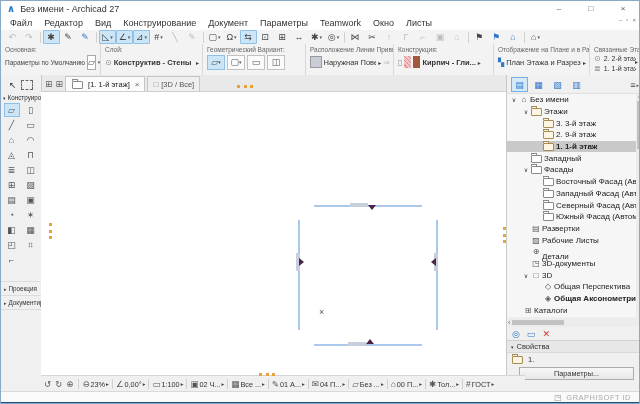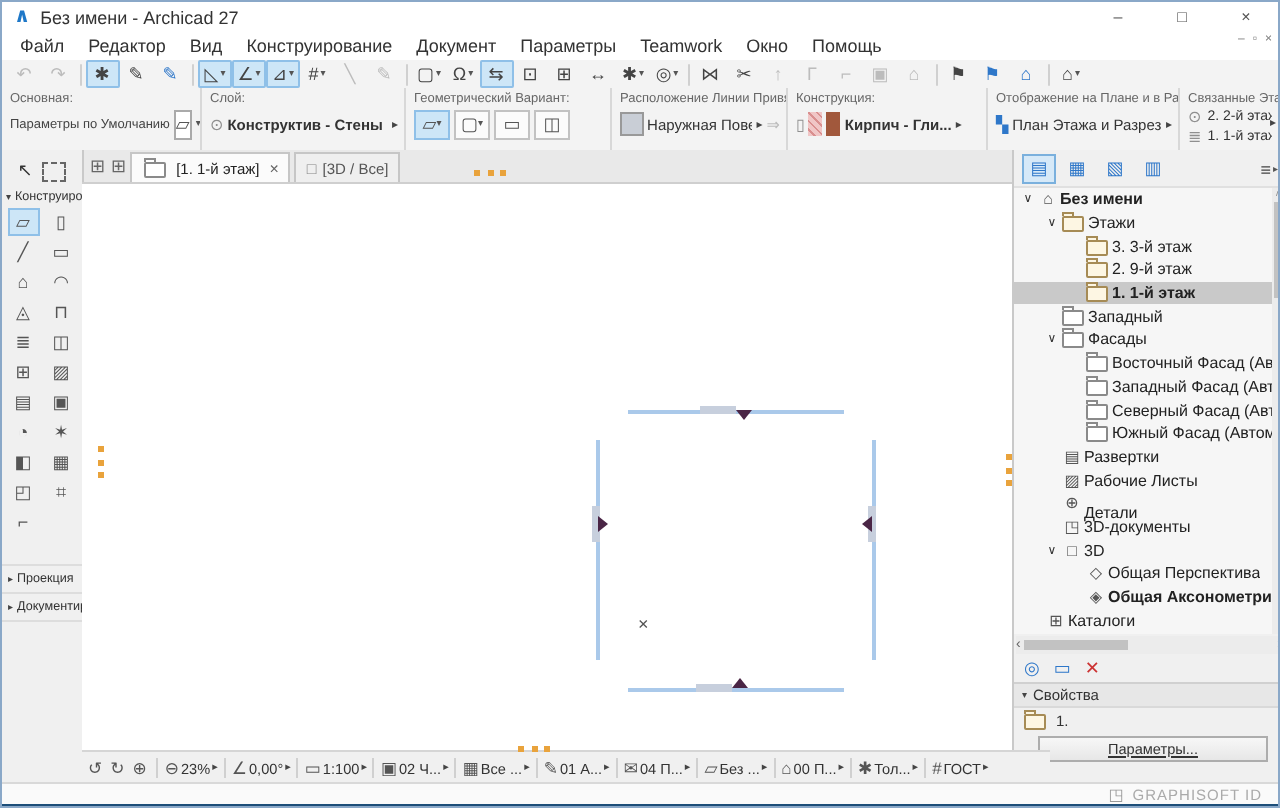--- a/index.html
+++ b/index.html
@@ -101,21 +101,21 @@
   .i-grid::before{content:"⊞";}
   .vscroll{position:absolute;right:0;top:0;width:6px;height:100%;background:#ececec;font-size:4px;color:#888;text-align:center;}
   .vthumb{position:absolute;left:1px;top:7px;width:4px;height:48px;background:#c2c2c2;}
   .hscroll{height:9px;margin:1px 1px 0;background:#ececec;display:flex;align-items:center;font-size:7px;color:#666;}
   .hthumb{width:52px;height:5px;background:#c2c2c2;margin-left:2px;}
   .hsr{margin-left:auto;}
   .nacts{display:flex;gap:7px;padding:2px 5px 1px;font-size:9px;align-items:center;}
   .phdr{height:11px;background:#e7e7e7;border-top:1px solid #d0d0d0;border-bottom:1px solid #d9d9d9;display:flex;align-items:center;font-size:7.5px;padding:0 4px;gap:3px;}
   .prow{display:flex;align-items:center;padding:2px 4px;gap:3px;font-size:7.5px;}
   .prow input{flex:1;height:11px;border:1px solid #b9b9b9;font-size:7.3px;padding:0 2px;font-family:inherit;min-width:0;}
-  .pbtn{display:block;margin:1px 8px 0 12px;height:13px;background:linear-gradient(#f7f7f7,#e7e7e7);border:1px solid #adadad;font-size:7.3px;width:calc(100% - 20px);font-family:inherit;color:#333;text-decoration:underline;}
+  .pbtn{display:block;margin:1px 8px 0 12px;height:13px;background:linear-gradient(#f7f7f7,#e7e7e7);border:1px solid #adadad;font-size:7.3px;width:calc(100% - 20px);font-family:inherit;color:#333;}
   
   .statusbar{position:absolute;left:40px;top:374px;width:482px;height:16px;background:#f0f0f0;border-top:1px solid #d5d5d5;display:flex;align-items:center;overflow:hidden;padding-left:2px;}
   .sb{display:inline-flex;align-items:center;padding:0 1px;font-size:7.3px;white-space:nowrap;color:#333;}
   .sb .g{font-size:8.5px;color:#555;margin-right:1px;}
   .sb .a{font-size:5.5px;margin-left:1px;color:#444;}
   .sb.sep{width:1px;min-width:1px;height:10px;background:#d0d0d0;margin:0 2px;padding:0;}
   
   .footer{position:absolute;left:0;top:390px;right:0;height:11px;background:#fafafa;border-top:1px solid #d9d9d9;display:flex;align-items:center;justify-content:flex-end;gap:4px;padding-right:8px;font-size:7.5px;color:#aaa;letter-spacing:0.5px;}
   .edge{position:absolute;left:0;top:401px;right:0;height:3px;background:#1d4e79;}
   
@@ -141,21 +141,21 @@
   <div class="menubar">
 
   <span class="mi">Файл</span>
       <span class="mi">Редактор</span>
       <span class="mi">Вид</span>
       <span class="mi">Конструирование</span>
       <span class="mi">Документ</span>
       <span class="mi">Параметры</span>
       <span class="mi">Teamwork</span>
       <span class="mi">Окно</span>
-      <span class="mi">Помощь</span>
+      <span class="mi">Листы</span>
     </div>
   <div class="mdics" style="top:16px;">
 
   <span>–</span>
       <span>▫</span>
       <span>×</span>
     </div>
 
   <div class="toolbar">
 
@@ -514,21 +514,21 @@
         <span>≡</span>
         <span class="miniarrow">▸</span>
       </span>
     </div>
     <div class="tree">
       <div>
 
           <div class="trow lvl0">
             <span class="chev">∨</span>
             <span class="tic i-root"></span>
-            <span style="overflow:hidden;font-weight:bold;">Без имени</span>
+            <span style="overflow:hidden;">Без имени</span>
           </div>
 
           <div class="trow lvl1">
             <span class="chev">∨</span>
             <span class="tic i-folder"></span>
             <span style="overflow:hidden;">Этажи</span>
           </div>
 
           <div class="trow lvl2">
             <span class="chev"></span>

